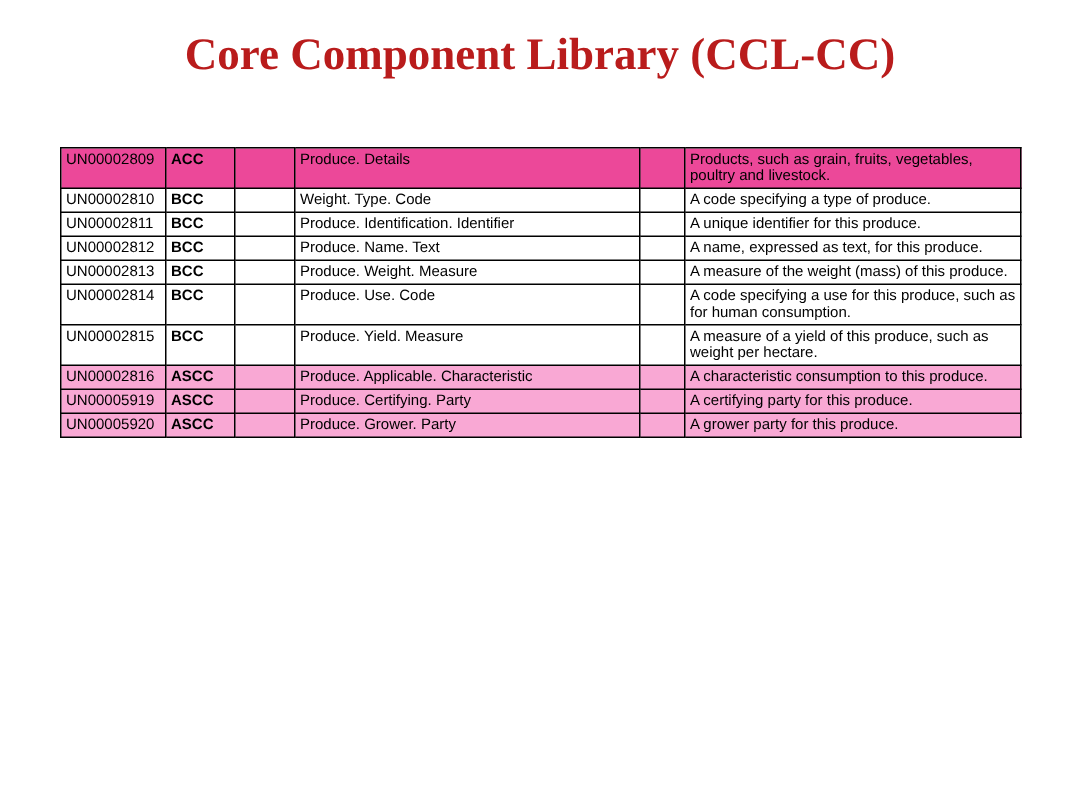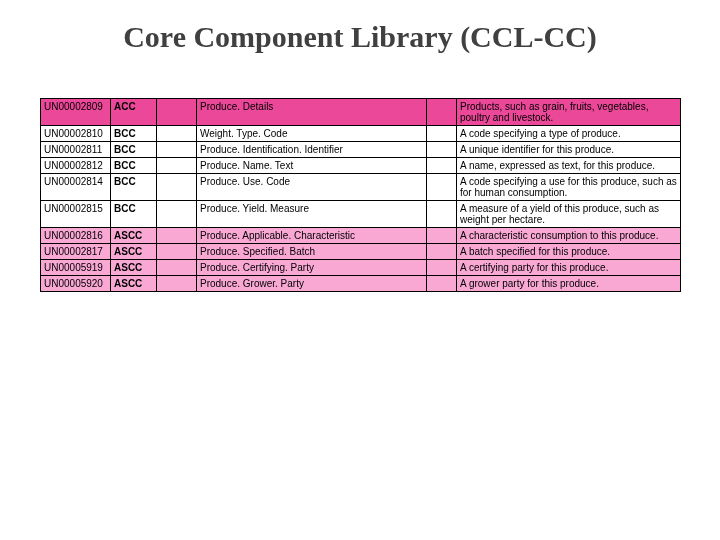--- a/index.html
+++ b/index.html
@@ -14,21 +14,21 @@
     width: 720px;
     height: 540px;
     box-sizing: border-box;
     padding-top: 20px;
   }
   .title {
     text-align: center;
     font-family: Georgia, "Times New Roman", serif;
     font-size: 30px;
     font-weight: bold;
-    color: #404040;
+    color: #b91c1c;
     margin-bottom: 44px;
   }
   .table-wrap {
     width: 640px;
     margin: 0 auto;
   }
   table {
     border-collapse: collapse;
     width: 100%;
     table-layout: fixed;
@@ -96,20 +96,28 @@
           </tr>
           <tr>
             <td class="id">UN00002812</td>
             <td class="code">BCC</td>
             <td></td>
             <td>Produce. Name. Text</td>
             <td></td>
             <td>A name, expressed as text, for this produce.</td>
           </tr>
           <tr>
+            <td class="id">UN00002813</td>
+            <td class="code">BCC</td>
+            <td></td>
+            <td>Produce. Weight. Measure</td>
+            <td></td>
+            <td>A measure of the weight (mass) of this produce.</td>
+          </tr>
+          <tr>
             <td class="id">UN00002814</td>
             <td class="code">BCC</td>
             <td></td>
             <td>Produce. Use. Code</td>
             <td></td>
             <td>A code specifying a use for this produce, such as for human consumption.</td>
           </tr>
           <tr>
             <td class="id">UN00002815</td>
             <td class="code">BCC</td>
@@ -120,28 +128,20 @@
           </tr>
           <tr class="row-ascc">
             <td class="id">UN00002816</td>
             <td class="code">ASCC</td>
             <td></td>
             <td>Produce. Applicable. Characteristic</td>
             <td></td>
             <td>A characteristic consumption to this produce.</td>
           </tr>
           <tr class="row-ascc">
-            <td class="id">UN00002817</td>
-            <td class="code">ASCC</td>
-            <td></td>
-            <td>Produce. Specified. Batch</td>
-            <td></td>
-            <td>A batch specified for this produce.</td>
-          </tr>
-          <tr class="row-ascc">
             <td class="id">UN00005919</td>
             <td class="code">ASCC</td>
             <td></td>
             <td>Produce. Certifying. Party</td>
             <td></td>
             <td>A certifying party for this produce.</td>
           </tr>
           <tr class="row-ascc">
             <td class="id">UN00005920</td>
             <td class="code">ASCC</td>

